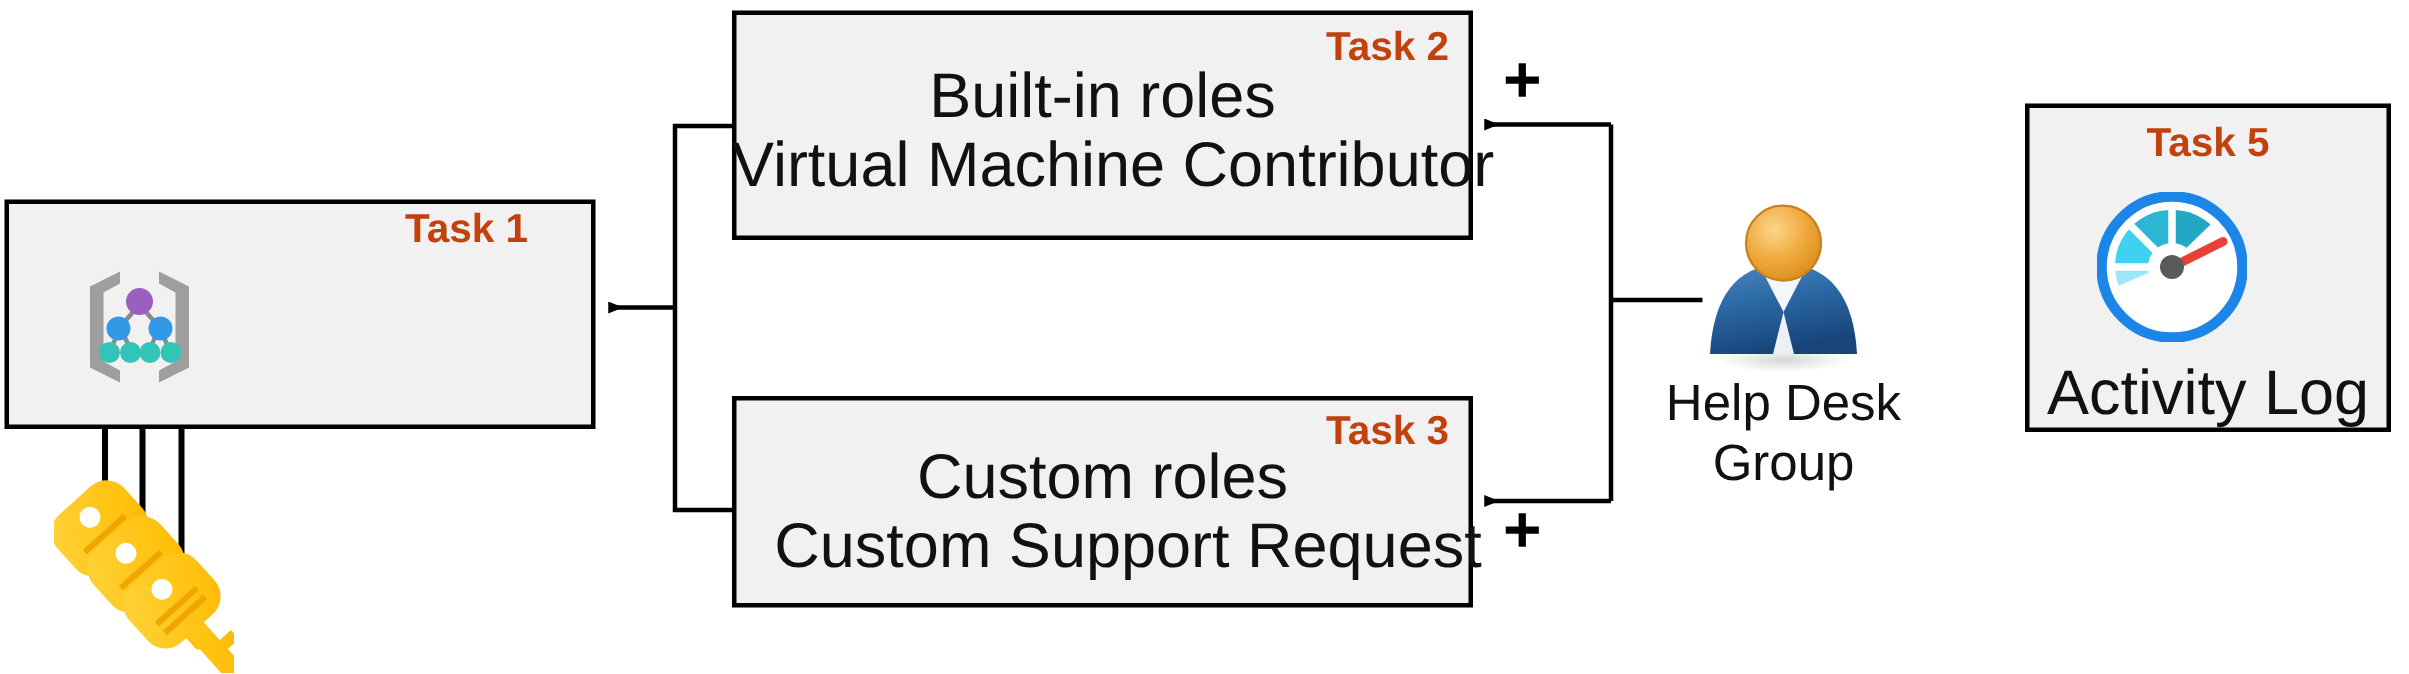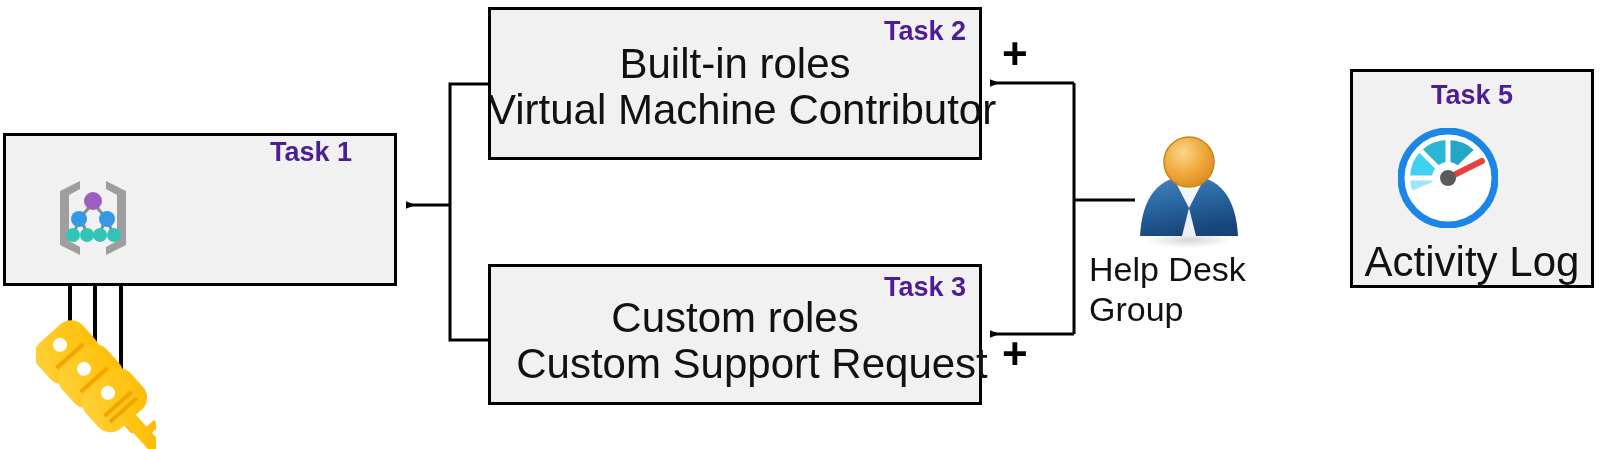--- a/index.html
+++ b/index.html
@@ -19,21 +19,21 @@
   }
   .box {
     position: absolute;
     background: #F1F1F1;
     border: 3px solid #000000;
     box-sizing: border-box;
   }
   .task-label {
     position: absolute;
     font-weight: bold;
-    color: #4c1d95;
+    color: #c2410c;
     font-size: 27px;
     letter-spacing: 0px;
     white-space: nowrap;
   }
   .box-text {
     position: absolute;
     color: #111111;
     font-size: 42px;
     line-height: 1.22;
     text-align: center;
@@ -52,21 +52,21 @@
     font-size: 44px;
     font-weight: bold;
     color: #000000;
     line-height: 1;
     font-family: "Liberation Sans", sans-serif;
   }
   .person-caption {
     position: absolute;
     font-size: 34px;
     color: #111111;
-    text-align: left;
+    text-align: center;
     line-height: 1.15;
     white-space: nowrap;
   }
   .icon-holder {
     position: absolute;
   }
 </style>
 </head>
 <body>
 

